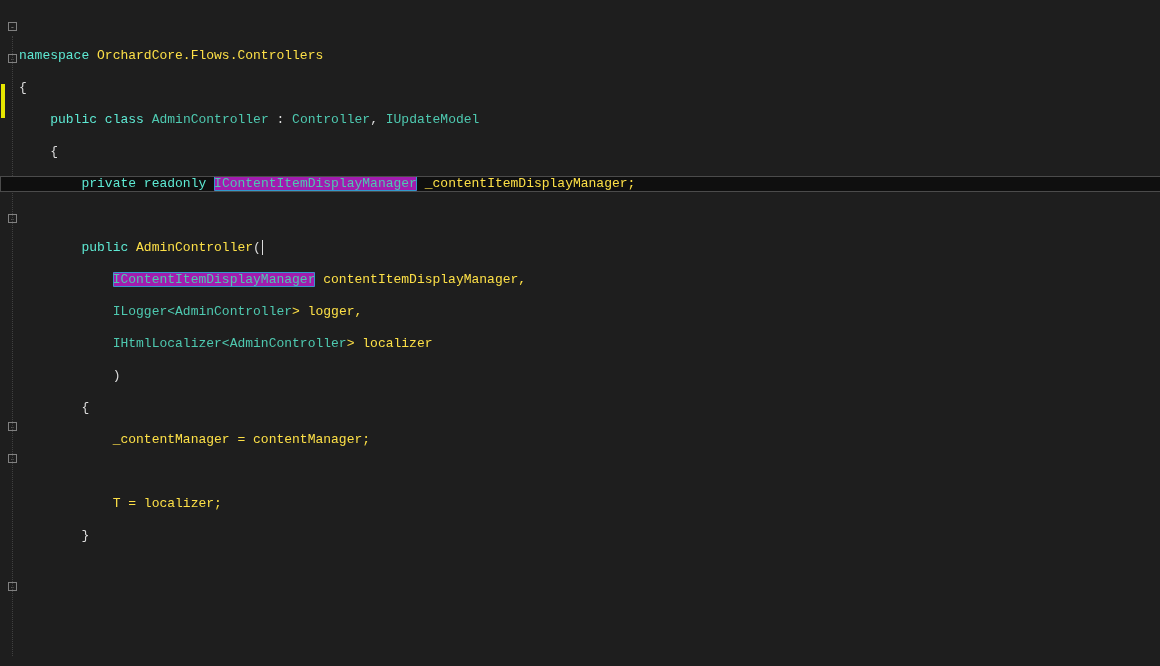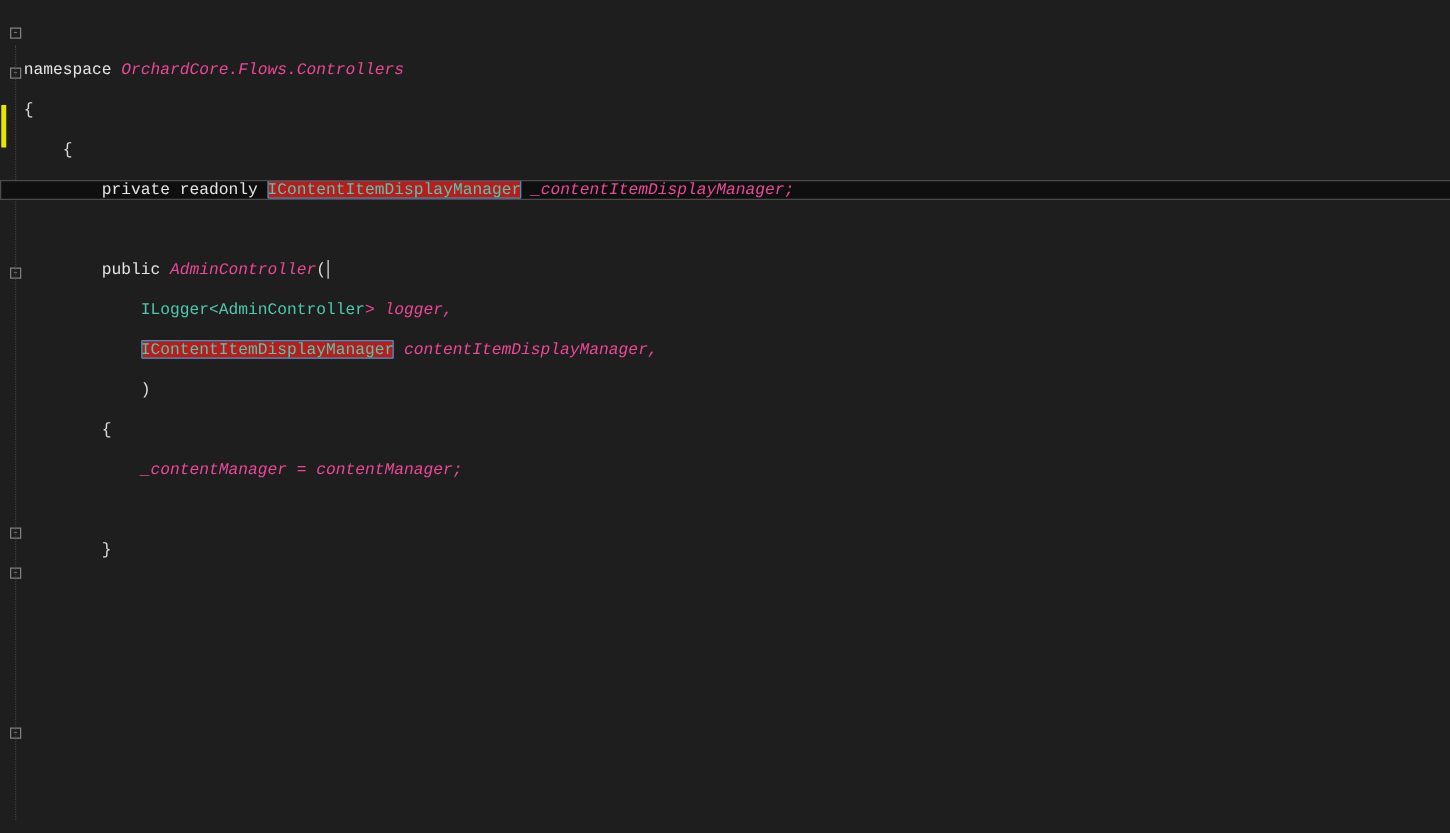--- a/index.html
+++ b/index.html
@@ -43,25 +43,25 @@
   .line { height: 16px; }
   .line.current {
     background: #0f0f0f;
     outline: 1px solid #4b4b4b;
     outline-offset: -1px;
     margin-left: -19px;
     padding-left: 19px;
     width: calc(100% + 19px);
   }
   
-  .kw  { color: #e5e5e5; }
+  .kw  { color: #5eead4; }
   .typ { color: #4ec9b0; }
-  .id  { color: #ec4899; font-style: italic; }
+  .id  { color: #fde047; }
   .punc{ color: #dcdcdc; }
-  .hl  { background: #b91c1c; outline: 1px solid #3399cc; outline-offset: -1px; border-radius: 1px; }
+  .hl  { background: #a21caf; outline: 1px solid #3399cc; outline-offset: -1px; border-radius: 1px; }
   
   .vline {
     position: absolute;
     top: 0;
     width: 0;
     border-left: 1px dotted #404040;
   }
   
   .changebar {
     position: absolute;
@@ -92,30 +92,33 @@
   <div class="fold" style="top:422px">-</div>
   <div class="fold" style="top:454px">-</div>
   <div class="fold" style="top:582px">-</div>
 
   <div class="vline" style="left:12px; top:36px; height:620px;"></div>
 
   <div class="code">
 <div class="line"> </div>
 <div class="line"><span class="kw">namespace</span> <span class="id">OrchardCore.Flows.Controllers</span></div>
 <div class="line"><span class="punc">{</span></div>
+<div class="line">    <span class="kw">public</span> <span class="kw">class</span> <span class="typ">AdminController</span><span class="punc"> : </span><span class="typ">Controller</span><span class="punc">, </span><span class="typ">IUpdateModel</span></div>
 <div class="line">    <span class="punc">{</span></div>
 <div class="line current">        <span class="kw">private</span> <span class="kw">readonly</span> <span class="typ hl">IContentItemDisplayManager</span><span class="id"> _contentItemDisplayManager;</span></div>
 <div class="line"> </div>
 <div class="line">        <span class="kw">public</span> <span class="id">AdminController</span><span class="punc">(</span><span class="caret"></span></div>
+<div class="line">            <span class="typ hl">IContentItemDisplayManager</span><span class="id"> contentItemDisplayManager,</span></div>
 <div class="line">            <span class="typ">ILogger&lt;</span><span class="typ">AdminController</span><span class="id">&gt; logger,</span></div>
-<div class="line">            <span class="typ hl">IContentItemDisplayManager</span><span class="id"> contentItemDisplayManager,</span></div>
+<div class="line">            <span class="typ">IHtmlLocalizer&lt;</span><span class="typ">AdminController</span><span class="id">&gt; localizer</span></div>
 <div class="line">            <span class="punc">)</span></div>
 <div class="line">        <span class="punc">{</span></div>
 <div class="line">            <span class="id">_contentManager = contentManager;</span></div>
 <div class="line"> </div>
+<div class="line">            <span class="id">T = localizer;</span></div>
 <div class="line">        <span class="punc">}</span></div>
 
 
 
 
 
 
 
 
 

